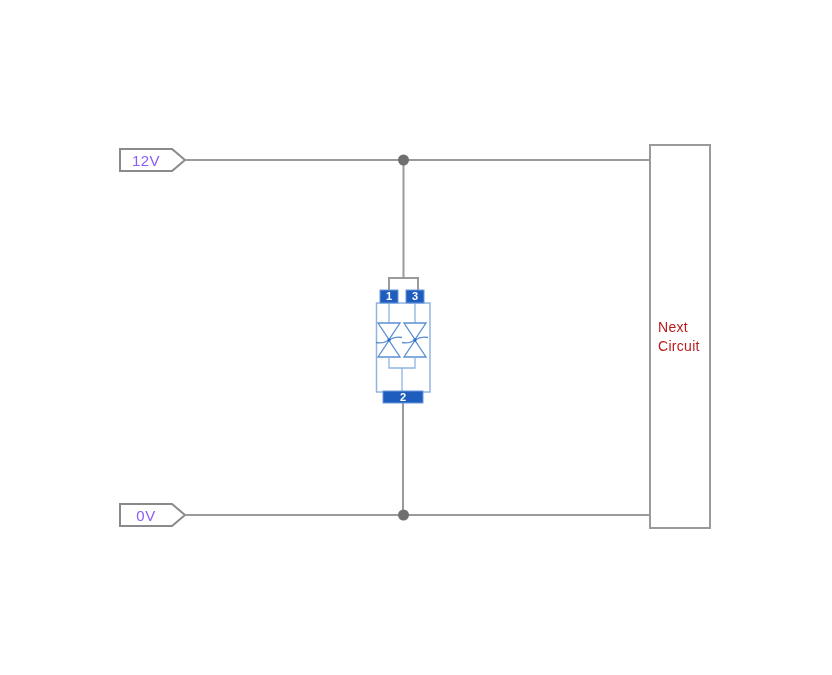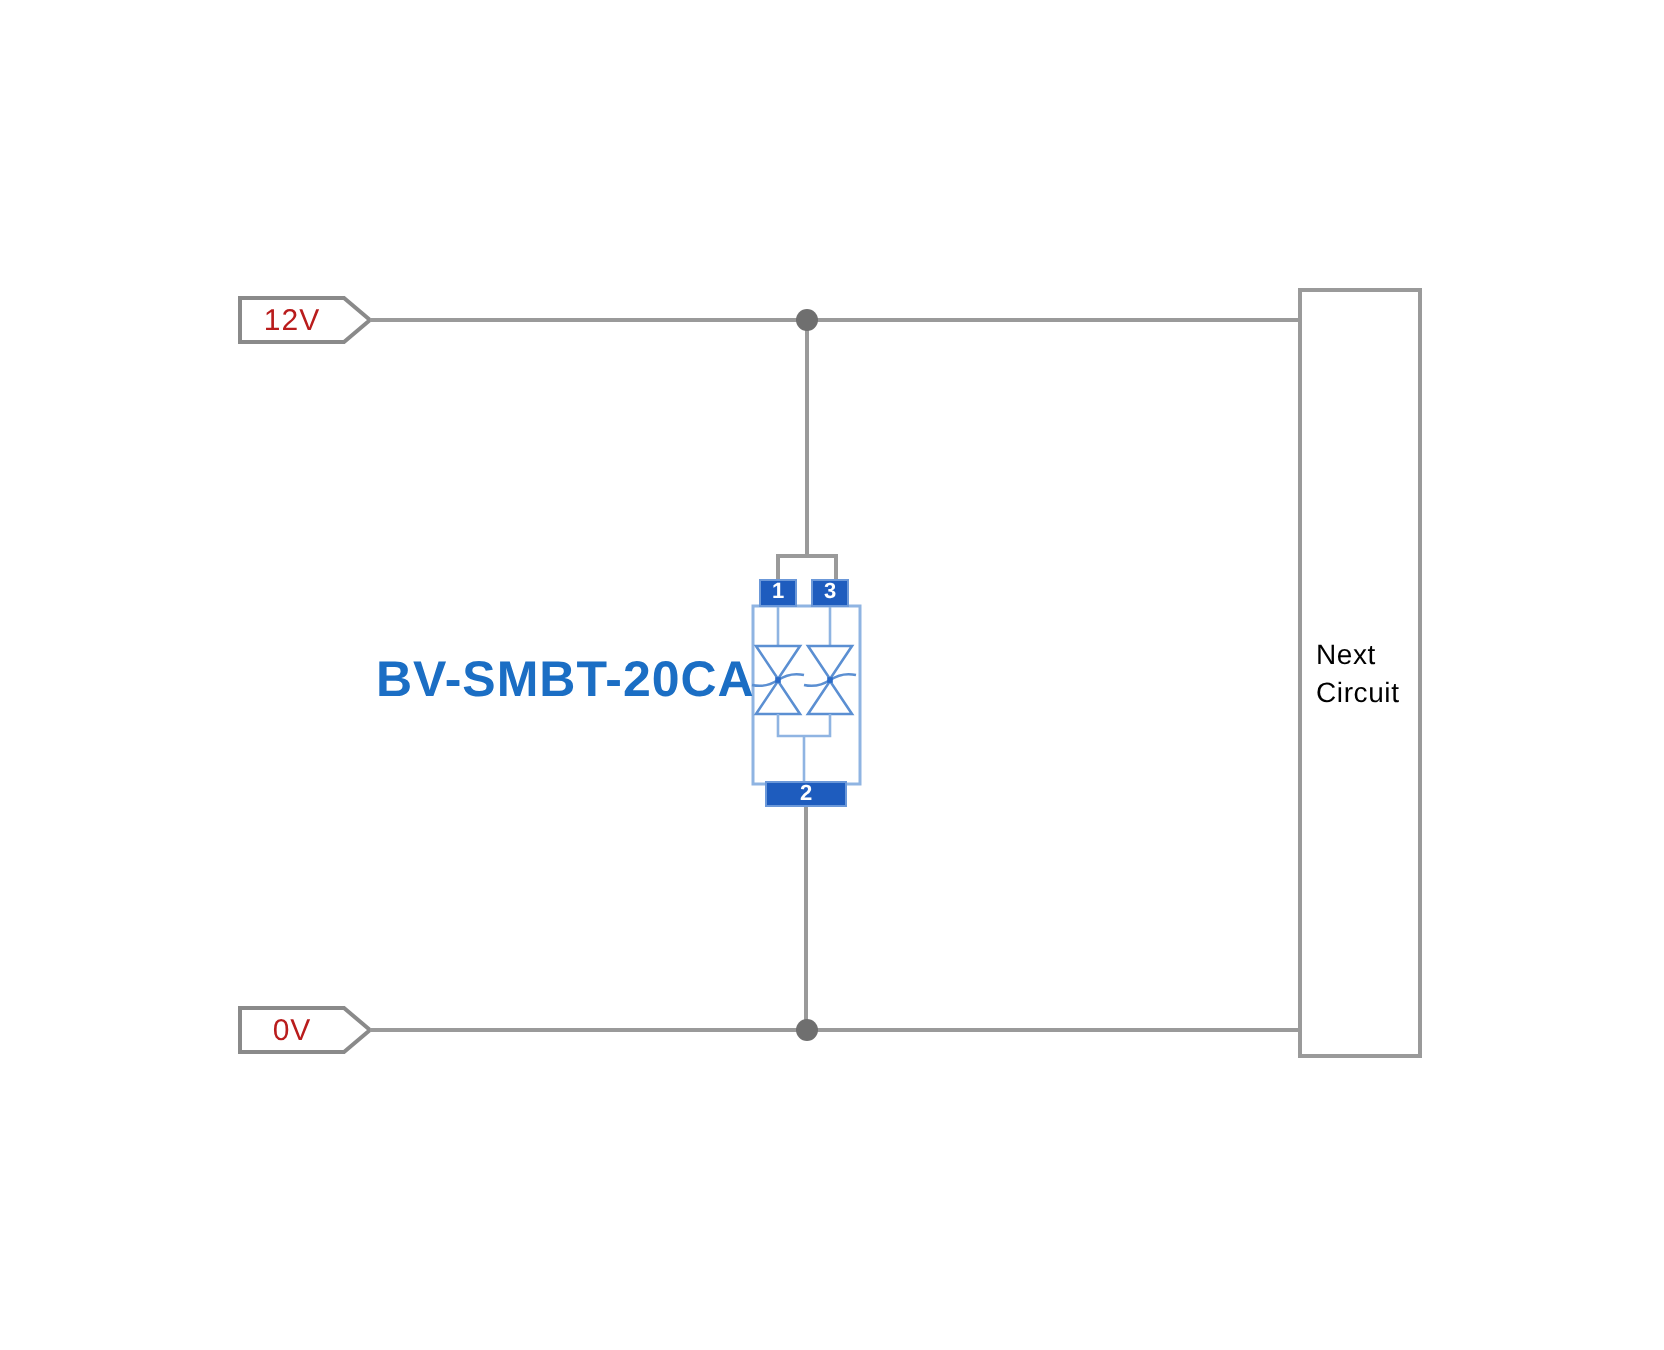--- a/index.html
+++ b/index.html
@@ -6,35 +6,35 @@
   .stage{
     position:relative;
     width:832px;height:675px;
     background:#ffffff;
     font-family:"Liberation Sans", sans-serif;
     overflow:hidden;
   }
   .stage svg{position:absolute;left:0;top:0;}
   .overlay{position:absolute;display:flex;align-items:center;justify-content:center;}
   .tag-label{
-    color:#b91c1c;font-size:15px;letter-spacing:0.5px;
+    color:#8b5cf6;font-size:15px;letter-spacing:0.5px;
   }
   .component-label{
     position:absolute;left:188px;top:326px;
     color:#1b6ec4;font-size:25px;font-weight:600;letter-spacing:0.5px;
     white-space:nowrap;
   }
   .pin-label{
     color:#ffffff;font-size:11px;font-weight:700;line-height:1;
   }
   .next-circuit-text{
     position:absolute;left:650px;top:145px;width:60px;height:383px;
     display:flex;flex-direction:column;align-items:flex-start;justify-content:center;
     padding-left:8px;box-sizing:border-box;
-    color:#000000;font-size:14px;line-height:19px;letter-spacing:0.3px;
+    color:#b91c1c;font-size:14px;line-height:19px;letter-spacing:0.3px;
   }
 </style>
 </head>
 <body>
 
 <div class="stage">
 
   <svg width="832" height="675" viewBox="0 0 832 675">
 
     <polygon points="120,149 172,149 185,160 172,171 120,171" fill="#ffffff" stroke="#8a8a8a" stroke-width="2" stroke-linejoin="miter"></polygon>
@@ -78,21 +78,20 @@
     <rect x="383" y="391" width="40" height="12" fill="#1e5cbe" stroke="#6b98d9" stroke-width="1"></rect>
   </svg>
 
   <div class="overlay" style="left:120px;top:149px;width:52px;height:22px;">
     <span class="tag-label">12V</span>
   </div>
   <div class="overlay" style="left:120px;top:504px;width:52px;height:22px;justify-content:center;">
     <span class="tag-label">0V</span>
   </div>
 
-  <div class="component-label">BV-SMBT-20CA</div>
 
   <div class="overlay" style="left:380px;top:290px;width:18px;height:13px;">
     <span class="pin-label">1</span>
   </div>
   <div class="overlay" style="left:406px;top:290px;width:18px;height:13px;">
     <span class="pin-label">3</span>
   </div>
   <div class="overlay" style="left:383px;top:391px;width:40px;height:12px;">
     <span class="pin-label">2</span>
   </div>

